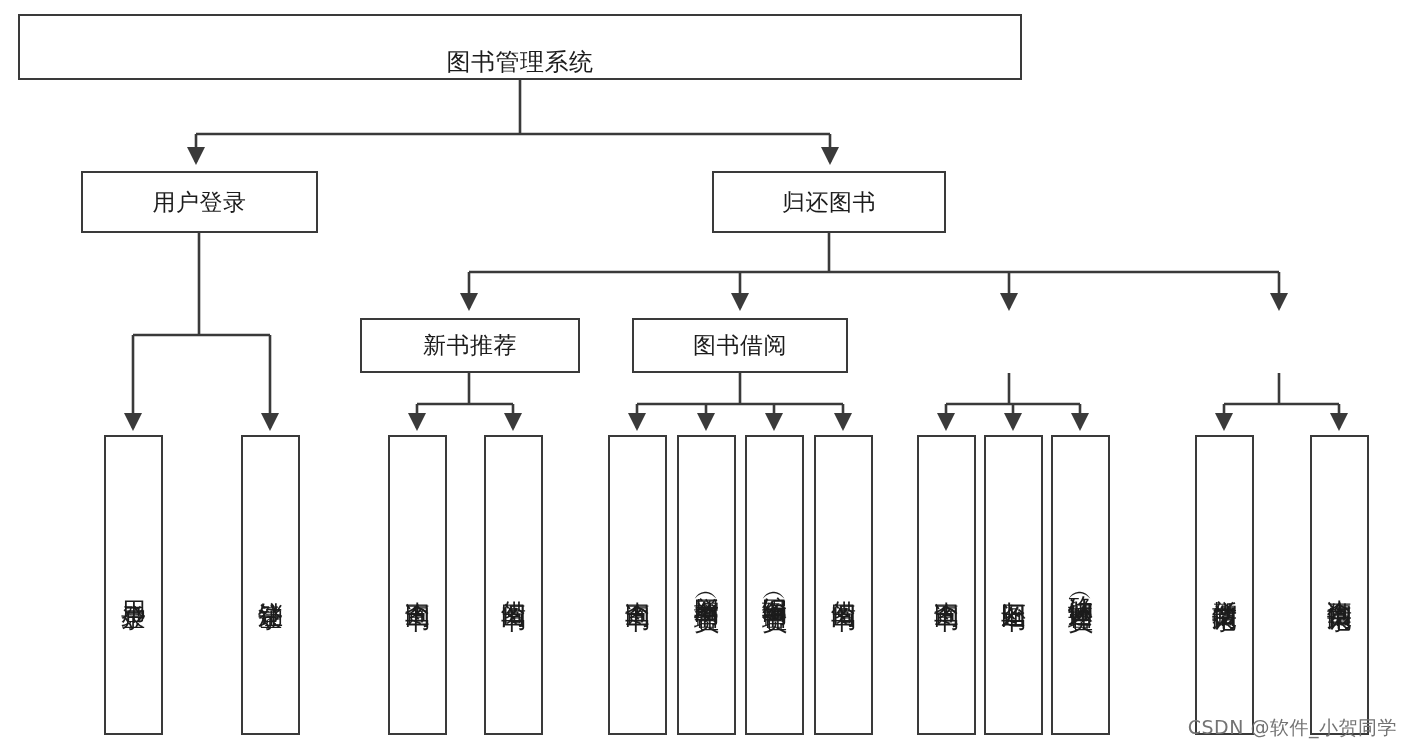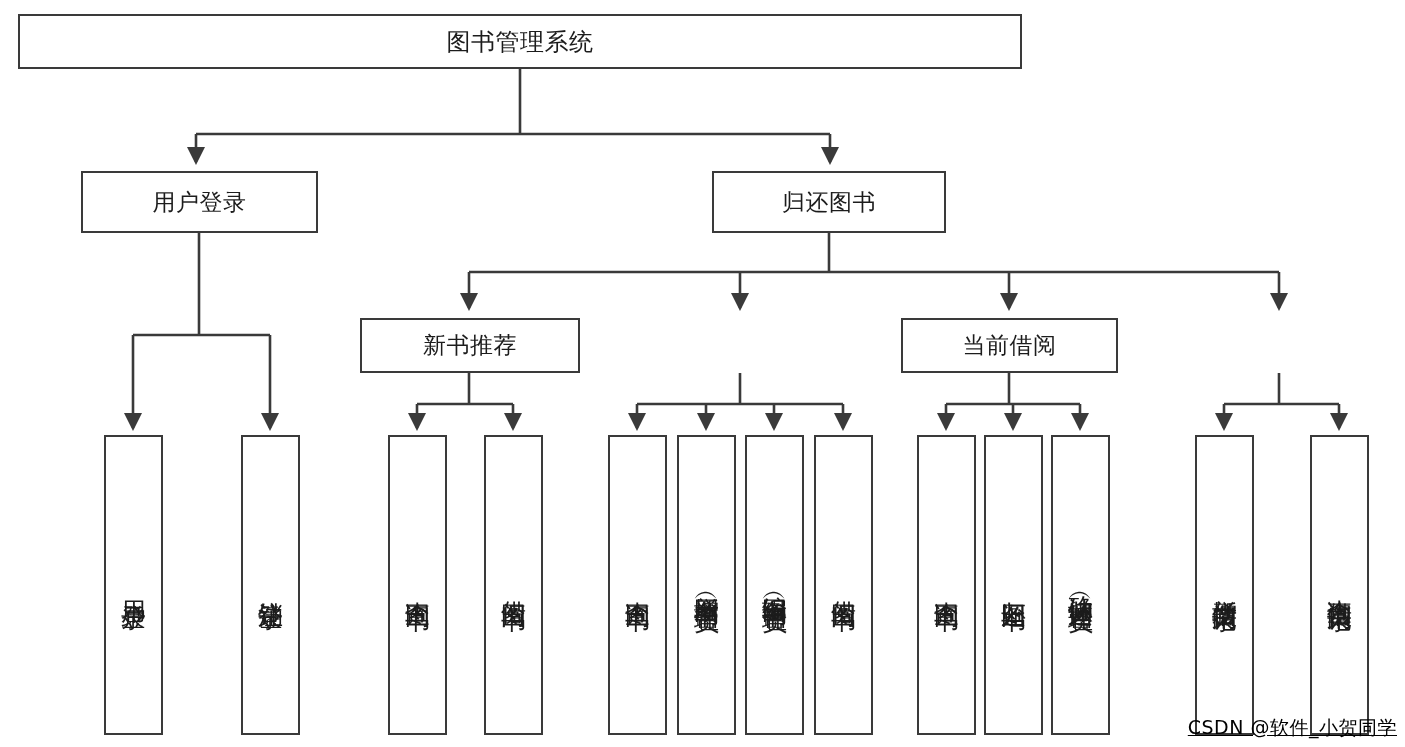--- a/index.html
+++ b/index.html
@@ -54,25 +54,24 @@
     white-space: nowrap;
   }
   .node.root {
     font-size: 24px;
   }
   #watermark {
     position: absolute;
     right: 8px;
     bottom: 6px;
     font-size: 19px;
-    color: #000000;
+    color: #737373;
     z-index: 6;
     white-space: nowrap;
     letter-spacing: 0.5px;
-    text-decoration: underline;
   }
 </style>
 </head>
 <body>
 
 <div id="canvas">
 
   <svg id="svg-layer" viewBox="0 0 1405 747" xmlns="http://www.w3.org/2000/svg">
     <defs>
       <marker id="arrow" viewBox="0 0 12 12" refX="10" refY="6" markerWidth="7" markerHeight="7" orient="auto-start-reverse">
@@ -117,36 +116,36 @@
       <path d="M 1013 404 L 1013 428" marker-end="url(#arrow)"></path>
       <path d="M 1080 404 L 1080 428" marker-end="url(#arrow)"></path>
 
       <path d="M 1279 373 L 1279 404"></path>
       <path d="M 1224 404 L 1339 404"></path>
       <path d="M 1224 404 L 1224 428" marker-end="url(#arrow)"></path>
       <path d="M 1339 404 L 1339 428" marker-end="url(#arrow)"></path>
     </g>
   </svg>
 
-  <div class="node horiz root" style="left:18px; top:14px; width:1004px; height:55px;">
+  <div class="node horiz root" style="left:18px; top:14px; width:1004px; height:66px;align-items:flex-end;">
     <span>图书管理系统</span>
   </div>
 
   <div class="node horiz" style="left:81px; top:171px; width:237px; height:62px;">
     <span>用户登录</span>
   </div>
   <div class="node horiz" style="left:712px; top:171px; width:234px; height:62px;">
     <span>归还图书</span>
   </div>
 
   <div class="node horiz" style="left:360px; top:318px; width:220px; height:55px;text-align:center;">
     <span>新书推荐</span>
   </div>
-  <div class="node horiz" style="left:901px; top:318px; width:217px; height:55px;">
-    <span>当前借阅</span>
+  <div class="node horiz" style="left:632px; top:318px; width:216px; height:55px;">
+    <span>图书借阅</span>
   </div>
 
   <div class="node vert" style="left:104px; top:435px; width:59px; height:300px;">
     <span class="vlabel">用户登录</span>
   </div>
   <div class="node vert" style="left:241px; top:435px; width:59px; height:300px;">
     <span class="vlabel">注销登录</span>
   </div>
 
   <div class="node vert" style="left:388px; top:435px; width:59px; height:300px;">

